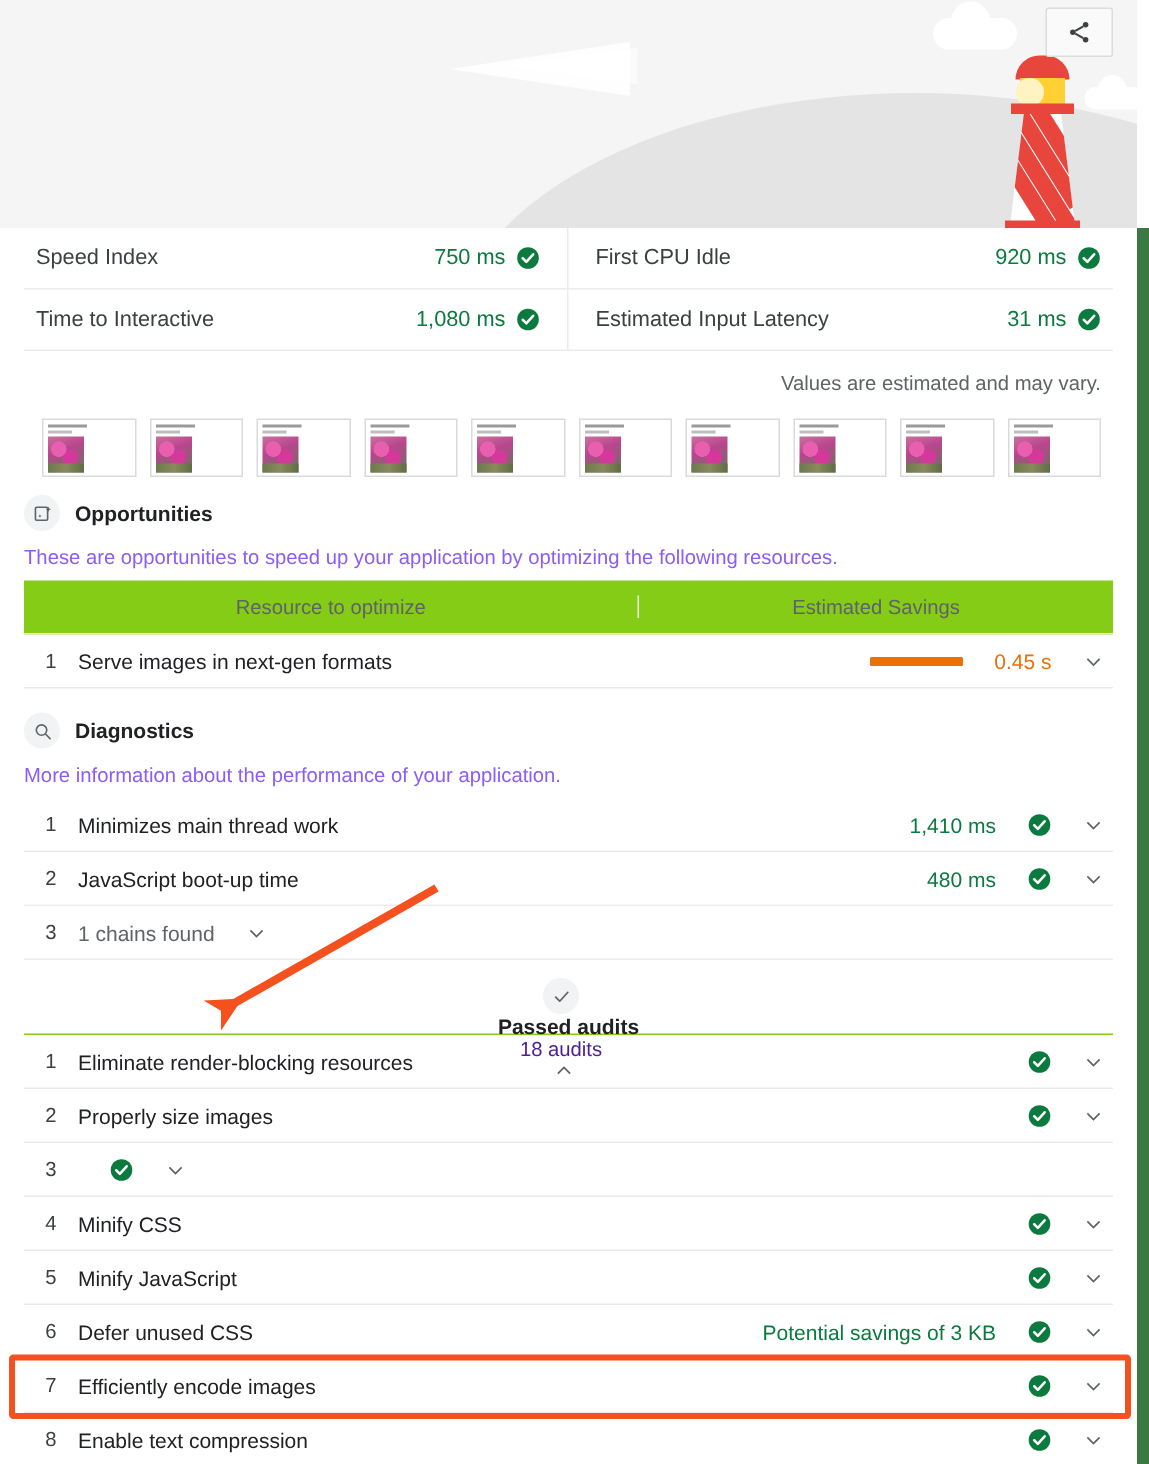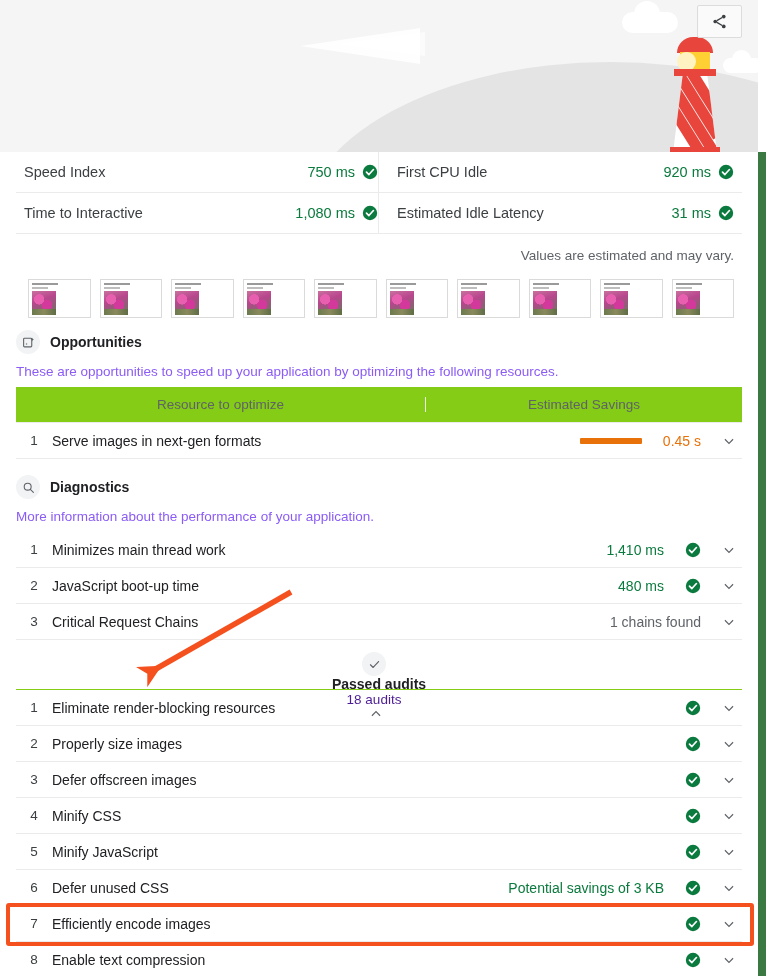--- a/index.html
+++ b/index.html
@@ -94,21 +94,21 @@
   .content { position: relative; width: 758px; background:#fff; }
   .metrics {
     display: grid; grid-template-columns: 1fr 1fr;
     padding: 0 16px; margin-top: 0;
   }
   .metric {
     display: flex; align-items: center; justify-content: space-between;
     height: 41px; font-size: 14.5px; color: #3c4043;
     border-bottom: 1px solid #ebebeb;
   }
-  .metric.col-left  { border-right: 1px solid #ebebeb; padding-left: 8px; }
+  .metric.col-left  { padding-right: 18px; border-right: 1px solid #ebebeb; padding-left: 8px; }
   .metric.col-right { padding-left: 18px; padding-right: 8px; }
   .metric-val { display:flex; align-items:center; gap:7px; color:#0b7a3e; font-size:14.5px; }
 
   .vals-note {
     text-align: right; color: #5f6368; font-size: 13.5px;
     padding: 14px 24px 0 0;
   }
 
   
   .filmstrip {
@@ -260,21 +260,21 @@
         <span class="metric-val">
           <span>1,080 ms</span>
           <svg class="gcheck" viewBox="0 0 20 20">
             <circle cx="10" cy="10" r="9" fill="#0b7a3e"></circle>
             <path d="M5.6 10.2 L8.6 13.2 L14.3 6.9" stroke="#fff" stroke-width="2.1" fill="none" stroke-linecap="round" stroke-linejoin="round"></path>
           </svg>
         </span>
       </div>
 
       <div class="metric col-right">
-        <span>Estimated Idle Latency</span>
+        <span>Estimated Input Latency</span>
         <span class="metric-val">
           <span>31 ms</span>
           <svg class="gcheck" viewBox="0 0 20 20">
             <circle cx="10" cy="10" r="9" fill="#0b7a3e"></circle>
             <path d="M5.6 10.2 L8.6 13.2 L14.3 6.9" stroke="#fff" stroke-width="2.1" fill="none" stroke-linecap="round" stroke-linejoin="round"></path>
           </svg>
         </span>
       </div>
     </div>
 
@@ -398,21 +398,20 @@
             <circle cx="10" cy="10" r="9" fill="#0b7a3e"></circle>
             <path d="M5.6 10.2 L8.6 13.2 L14.3 6.9" stroke="#fff" stroke-width="2.1" fill="none" stroke-linecap="round" stroke-linejoin="round"></path>
           </svg>
           <svg class="chev" viewBox="0 0 24 24">
             <path d="M5 9 L12 16 L19 9" fill="none" stroke="#5f6368" stroke-width="2"></path>
           </svg>
         </span>
       </div>
       <div class="row">
         <span class="idx">3</span>
-        <span class="name">Critical Request Chains</span>
         <span class="right">
           <span class="val gray">1 chains found</span>
           <svg class="chev" viewBox="0 0 24 24">
             <path d="M5 9 L12 16 L19 9" fill="none" stroke="#5f6368" stroke-width="2"></path>
           </svg>
         </span>
       </div>
     </div>
 
     <div class="passed-head">
@@ -455,21 +454,20 @@
             <path d="M5.6 10.2 L8.6 13.2 L14.3 6.9" stroke="#fff" stroke-width="2.1" fill="none" stroke-linecap="round" stroke-linejoin="round"></path>
           </svg>
           <svg class="chev" viewBox="0 0 24 24">
             <path d="M5 9 L12 16 L19 9" fill="none" stroke="#5f6368" stroke-width="2"></path>
           </svg>
         </span>
       </div>
 
       <div class="row">
         <span class="idx">3</span>
-        <span class="name">Defer offscreen images</span>
         <span class="right">
           <span class="val"></span>
           <svg class="gcheck" viewBox="0 0 20 20">
             <circle cx="10" cy="10" r="9" fill="#0b7a3e"></circle>
             <path d="M5.6 10.2 L8.6 13.2 L14.3 6.9" stroke="#fff" stroke-width="2.1" fill="none" stroke-linecap="round" stroke-linejoin="round"></path>
           </svg>
           <svg class="chev" viewBox="0 0 24 24">
             <path d="M5 9 L12 16 L19 9" fill="none" stroke="#5f6368" stroke-width="2"></path>
           </svg>
         </span>

